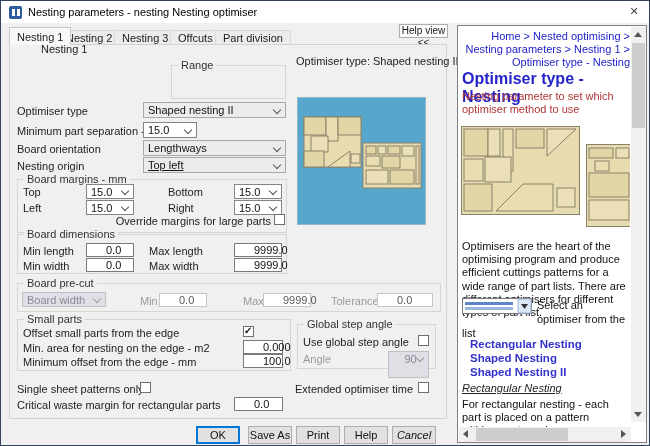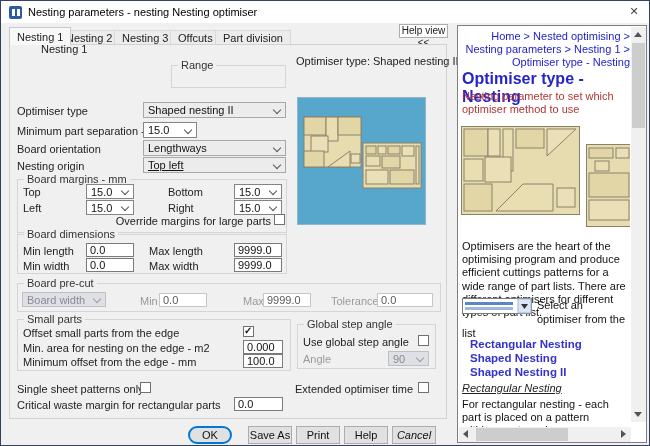--- a/index.html
+++ b/index.html
@@ -24,21 +24,21 @@
   
   .lbl { position:absolute; white-space:nowrap; color:#222; }
   .lbl.dis { color:#9a9a9a; }
   .grp { position:absolute; border:1px solid #d5d5d5; }
   .grp-title { position:absolute; top:-7px; left:6px; background:#f0f0f0; padding:0 3px; color:#333; white-space:nowrap; }
   .combo { position:absolute; height:16px; background:#ececec; border:1px solid #a8a8a8; line-height:14px; padding-left:4px; color:#111; }
   .combo.editable { background:#fff; border-color:#848484; }
   .combo.dis { background:#dfdfe6; border-color:#bfbfc6; color:#8a8a96; }
   .chev { position:absolute; right:5px; top:4px; width:6px; height:6px; border-right:1.4px solid #555; border-bottom:1.4px solid #555; transform:rotate(45deg); }
   .combo.dis .chev { border-color:#9a9aa4; }
-  .field { position:absolute; height:14px; background:#fff; border:1px solid #7a7a7a; line-height:12px; padding-left:3px; color:#111; }
+  .field { position:absolute; height:14px; background:#fff; border:1px solid #7a7a7a; line-height:12px; padding-left:19px; color:#111; }
   .field.dis { border-color:#c6c6c6; color:#5a5a5a; }
   .cb { position:absolute; width:11px; height:11px; background:#fff; border:1px solid #707070; }
   .cb.checked:before { content:"✓"; position:absolute; left:0px; top:-2px; font-size:10px; font-weight:bold; color:#111; }
   .btn { position:absolute; width:44px; height:18px; background:#e1e1e1; border:1px solid #adadad; text-align:center; line-height:16px; color:#111; }
   .btn.default { border:2px solid #0078d7; line-height:14px; }
   
   #helpbtn { position:absolute; left:398px; top:23px; width:49px; height:14px; background:#fdfdfd; border:1px solid #adadad; font-size:10px; text-align:center; line-height:12px; }
   #helppanel { position:absolute; left:456px; top:24px; width:190px; height:418px; background:#fff; border:1px solid #808080; }
   #breadcrumb { position:absolute; left:6px; top:4px; width:166px; text-align:right; color:#2222cc; font-size:11px; line-height:13px; }
   #help-heading { position:absolute; left:4px; top:44px; color:#2424c8; font-weight:bold; font-size:16px; }
@@ -75,21 +75,21 @@
   <div class="tab" style="left:57px;">Nesting 2</div>
   <div class="tab" style="left:113px;">Nesting 3</div>
   <div class="tab" style="left:169px;">Offcuts</div>
   <div class="tab" style="left:214px;">Part division</div>
   <div id="helpbtn">Help view &lt;&lt;</div>
 
   <div id="tabpage"></div>
 
   <div class="lbl" style="left:40px; top:42px;">Nesting 1</div>
 
-  <div class="grp" style="left:170px; top:64px; width:115px; height:23px;">
+  <div class="grp" style="left:170px; top:64px; width:115px; height:34px;">
     <span class="grp-title">Range</span>
   </div>
 
   <div class="lbl" style="left:16px; top:104px;">Optimiser type</div>
   <div class="combo" style="left:142px; top:101px; width:143px;">
     <span>Shaped nesting II</span>
     <span class="chev"></span>
   </div>
 
   <div class="lbl" style="left:16px; top:124px;">Minimum part separation - mm</div>
@@ -166,21 +166,21 @@
   <div class="field" style="left:242px; top:339px; width:40px;">0.000</div>
   <div class="lbl" style="left:22px; top:355px;">Minimum offset from the edge - mm</div>
   <div class="field" style="left:242px; top:353px; width:40px;">100.0</div>
 
   <div class="grp" style="left:296px; top:323px; width:139px; height:45px;">
     <span class="grp-title">Global step angle</span>
   </div>
   <div class="lbl" style="left:302px; top:335px;">Use global step angle</div>
   <div class="cb" style="left:417px; top:334px;"></div>
   <div class="lbl dis" style="left:302px; top:352px;">Angle</div>
-  <div class="combo dis" style="left:387px; top:350px; width:41px; height:15px;">
+  <div class="combo dis" style="left:387px; top:350px; width:41px; height:27px;text-align:center;">
     <span>90</span><span class="chev" style="top:3px;"></span>
   </div>
 
   <div class="lbl" style="left:16px; top:382px;">Single sheet patterns only</div>
   <div class="cb" style="left:139px; top:381px;"></div>
   <div class="lbl" style="left:294px; top:382px;">Extended optimiser time</div>
   <div class="cb" style="left:417px; top:381px;"></div>
   <div class="lbl" style="left:16px; top:398px;">Critical waste margin for rectangular parts</div>
   <div class="field" style="left:233px; top:396px; width:49px;">0.0</div>
 
@@ -204,21 +204,21 @@
       <rect x="25" y="3" width="12" height="8" fill="#e2d6a6"></rect>
       <rect x="39" y="3" width="12" height="10" fill="#eadfb6"></rect>
       <rect x="3" y="13" width="14" height="10" fill="#e9ddb2"></rect>
       <rect x="19" y="13" width="18" height="12" fill="#e2d6a6"></rect>
       <rect x="3" y="27" width="22" height="14" fill="#eadfb6"></rect>
       <rect x="27" y="27" width="24" height="14" fill="#e2d6a6"></rect>
       <rect x="53" y="3" width="3" height="38" fill="#e9ddb2"></rect>
     </g>
   </svg>
 
-  <div class="btn default" style="left:187px; top:425px;border-radius:9px;">OK</div>
+  <div class="btn default" style="left:195px; top:425px;">OK</div>
   <div class="btn" style="left:247px; top:425px;">Save As</div>
   <div class="btn" style="left:295px; top:425px;">Print</div>
   <div class="btn" style="left:343px; top:425px;">Help</div>
   <div class="btn" style="left:391px; top:425px;font-style:italic;">Cancel</div>
 
   <div id="helppanel">
     <div id="breadcrumb">Home &gt; Nested optimising &gt; Nesting parameters &gt; Nesting 1 &gt; Optimiser type - Nesting</div>
     <div id="help-heading">Optimiser type - Nesting</div>
     <div id="help-subtitle">Nesting parameter to set which optimiser method to use</div>
 

